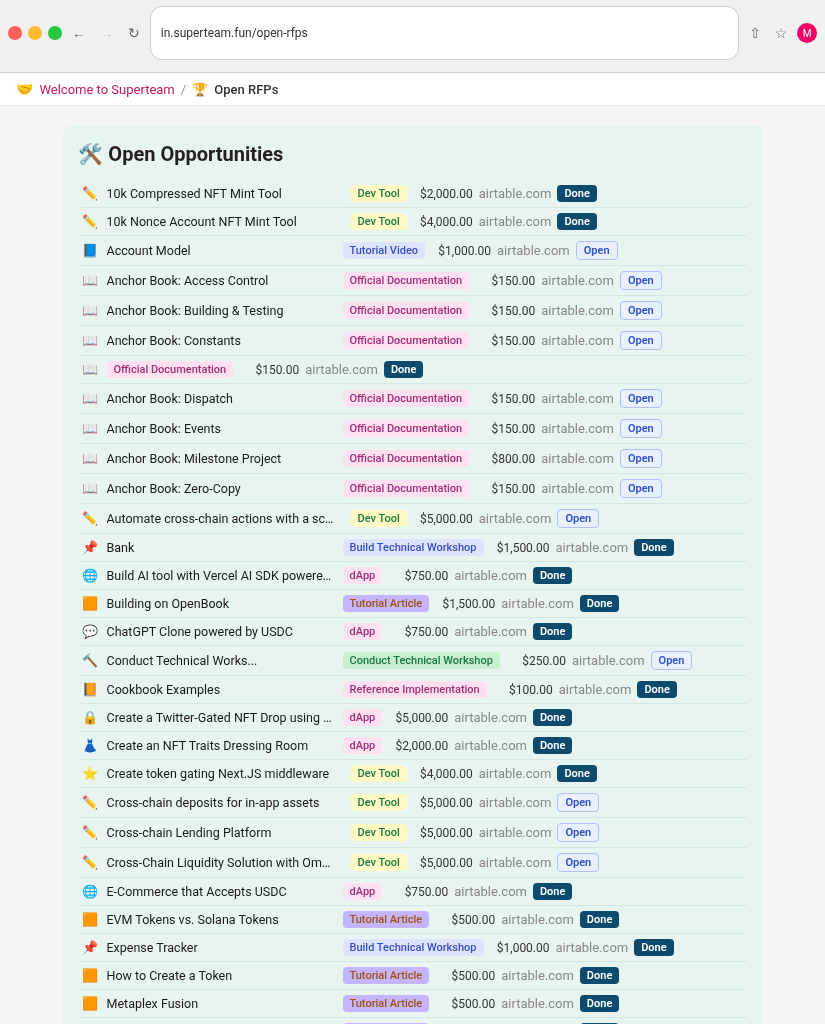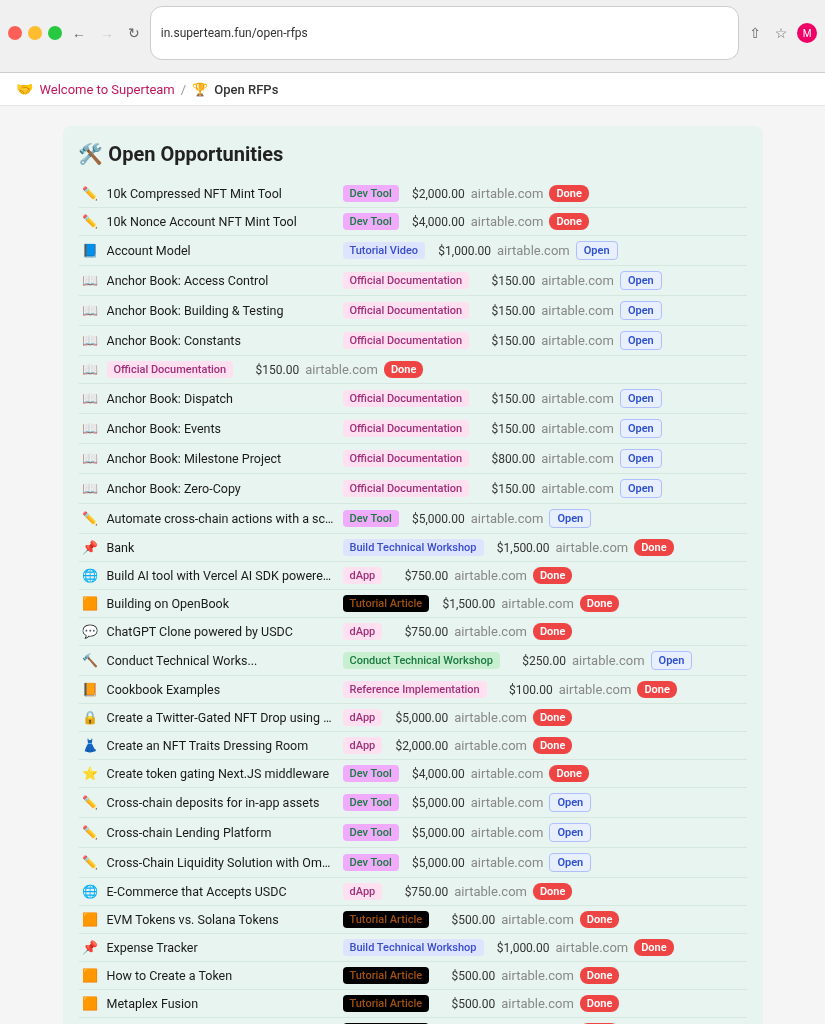--- a/index.html
+++ b/index.html
@@ -146,25 +146,25 @@
 
     .opp-tag {
       border-radius: 4px;
       padding: 2px 7px;
       font-size: 11px;
       font-weight: 500;
       white-space: nowrap;
       flex-shrink: 0;
     }
 
-    .tag-dev-tool { background: #f0abfc; color: #1a7a40; }
+    .tag-dev-tool { background: #fef9c3; color: #1a7a40; margin-left: 8px; }
     .tag-tutorial-video { background: #dde4ff; color: #3a4ec8; }
     .tag-official-doc { background: #ffe0f0; color: #a0307a; text-align: center; }
     .tag-dapp { background: #ffe0f0; color: #a0307a; }
-    .tag-tutorial-article { background: #000000; color: #a05010; }
+    .tag-tutorial-article { background: #c4b5fd; color: #a05010; }
     .tag-build-workshop { background: #dde4ff; color: #3a4ec8; }
     .tag-conduct-workshop { background: #c8f0d0; color: #1a7a40; }
     .tag-reference-impl { background: #ffe0f0; color: #a0307a; }
 
     .opp-amount {
       font-size: 12px;
       color: #333;
       white-space: nowrap;
       flex-shrink: 0;
       min-width: 60px;
@@ -179,21 +179,21 @@
     }
 
     .opp-status {
       border-radius: 4px;
       padding: 2px 7px;
       font-size: 11px;
       font-weight: 600;
       white-space: nowrap;
       flex-shrink: 0;
     }
-    .status-done { background: #ef4444; color: white; border-radius: 8px; }
+    .status-done { background: #0c4a6e; color: white; }
     .status-open { background: #e8f0ff; color: #3050cc; border: 1px solid #b0c0ff; }
   </style>
 </head>
 <body>
 
 <div class="browser-chrome">
   <div class="browser-toolbar">
     <button class="browser-btn btn-close"></button>
     <button class="browser-btn btn-min"></button>
     <button class="browser-btn btn-max"></button>

